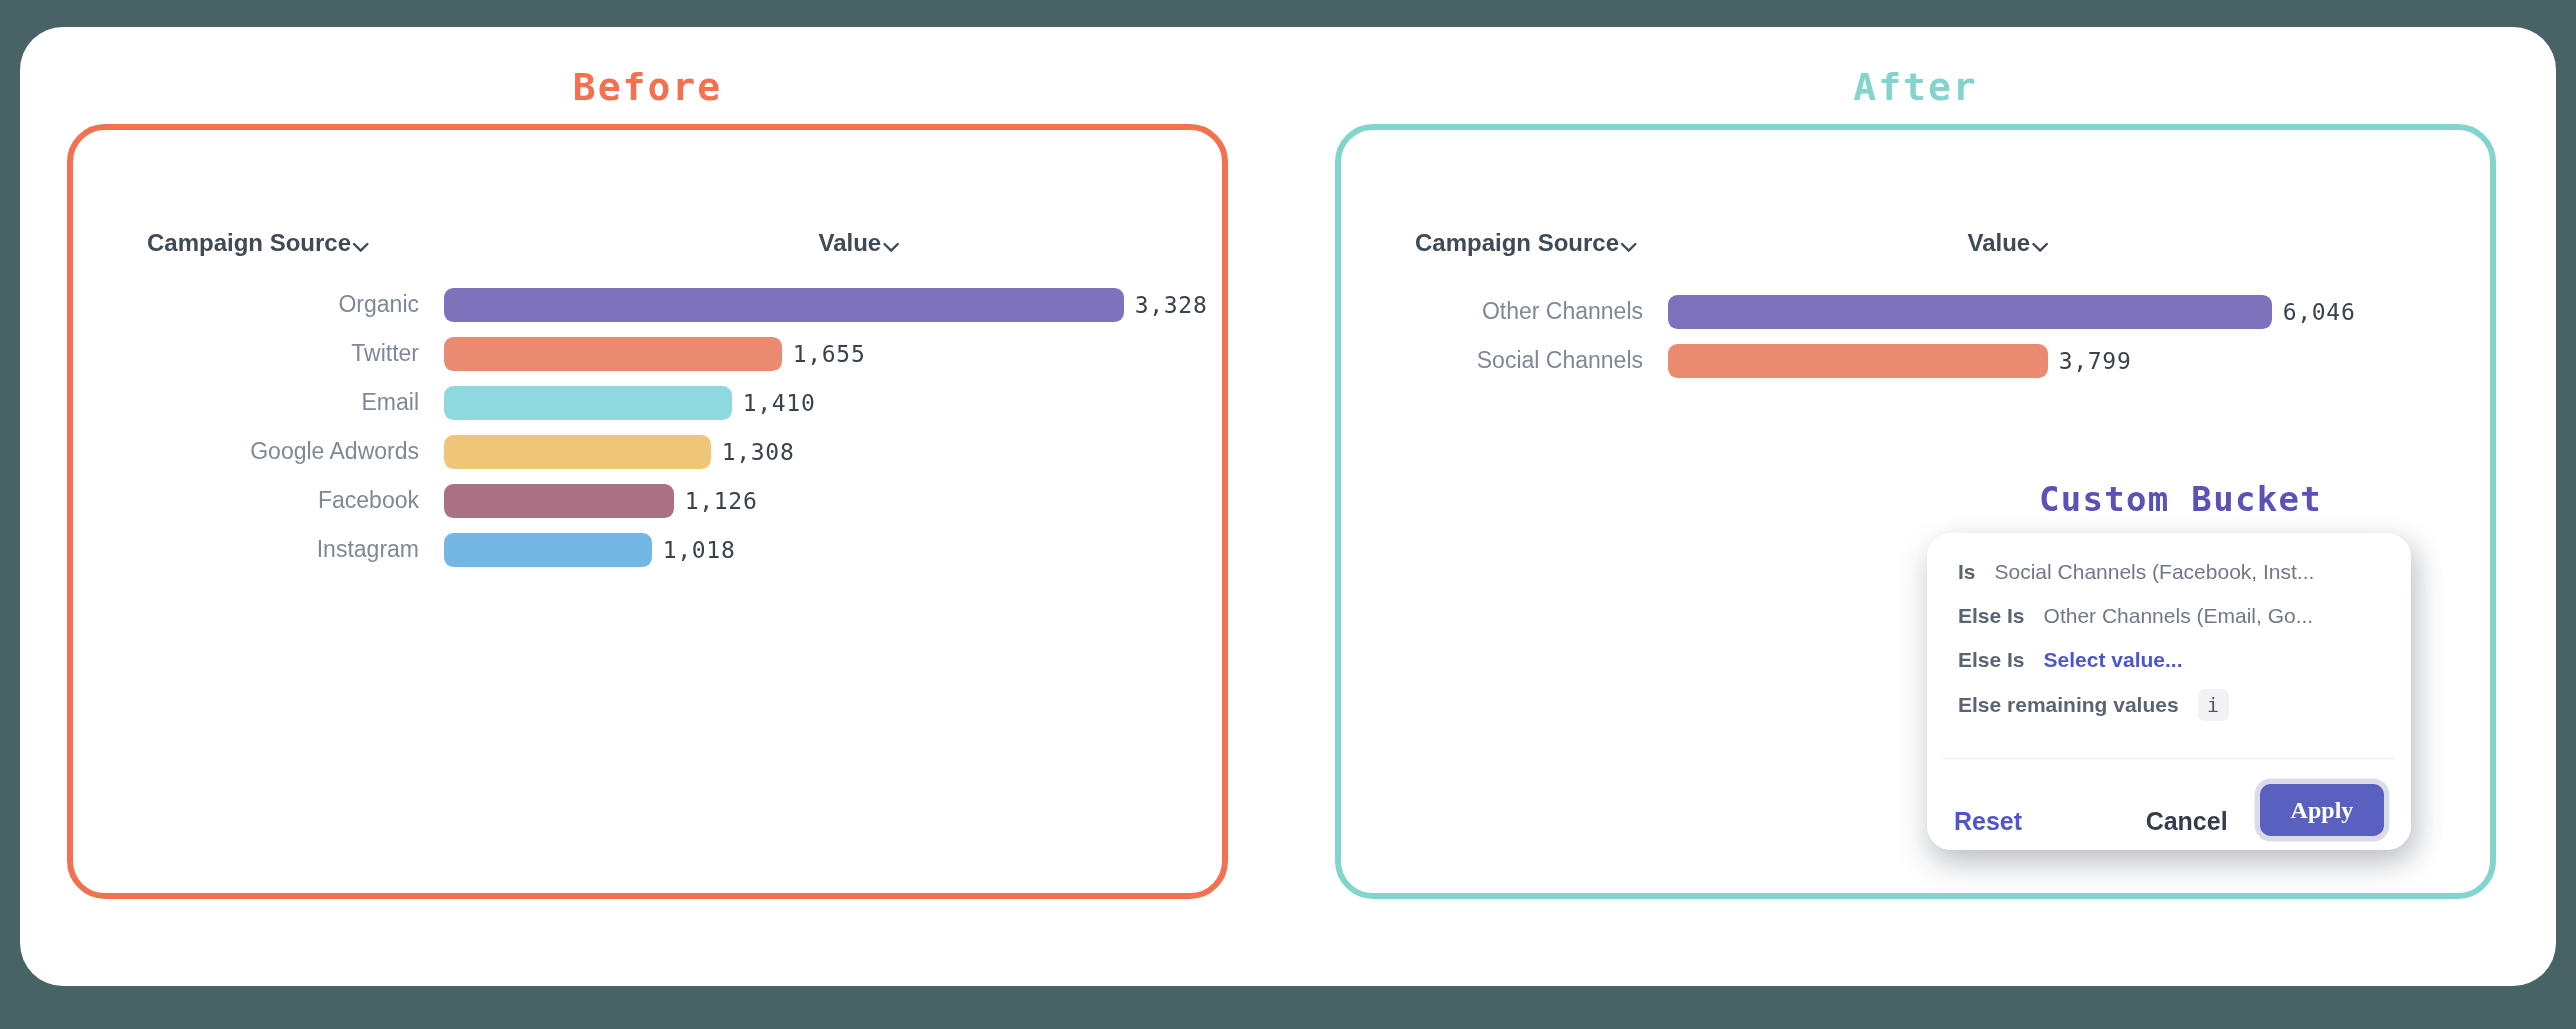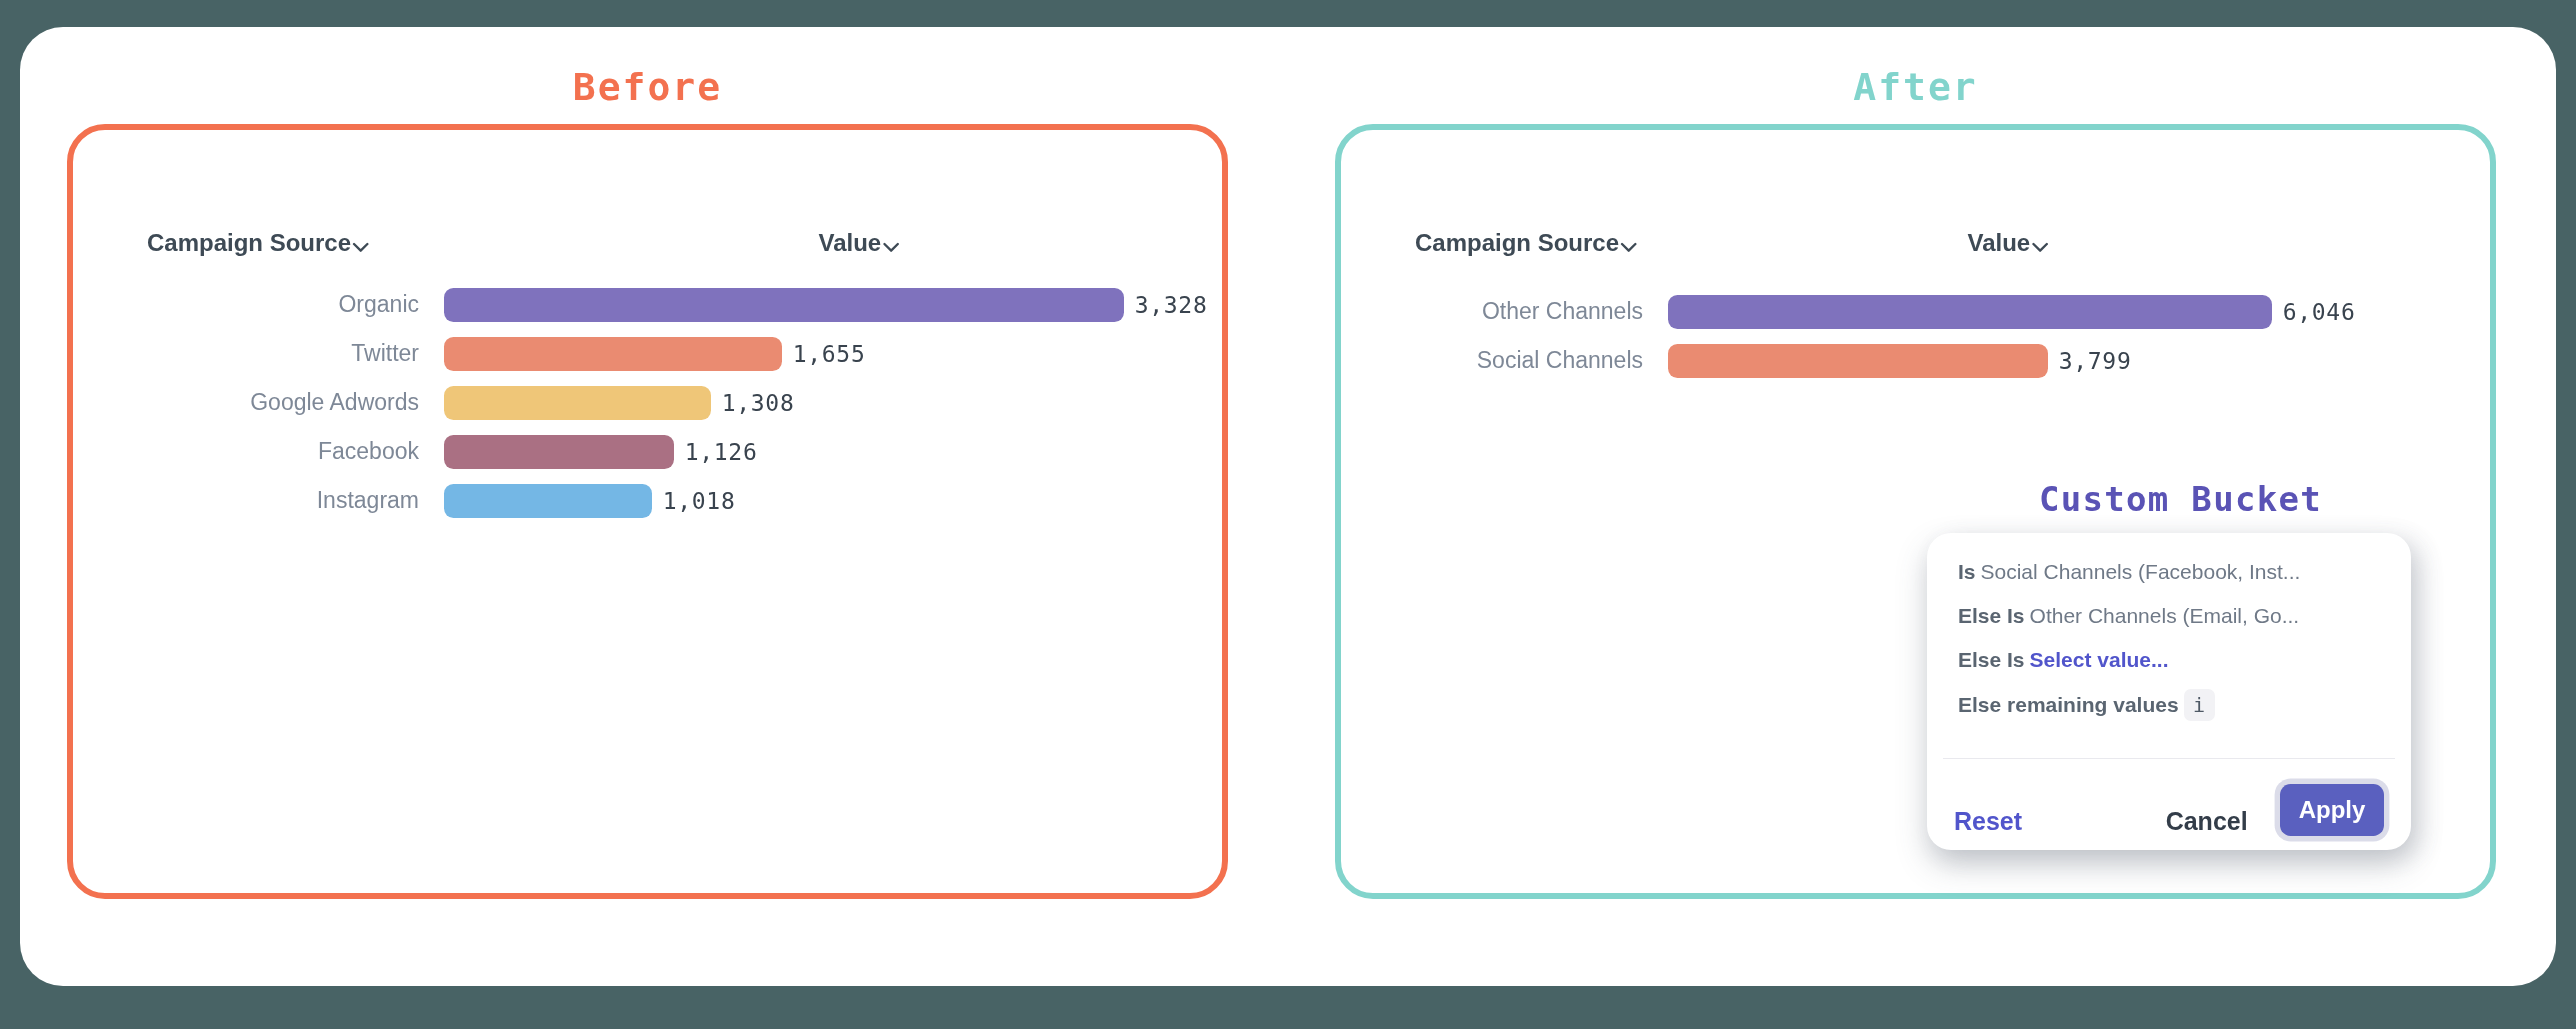--- a/index.html
+++ b/index.html
@@ -78,21 +78,21 @@
     color: var(--indigo);
   }
   .popup {
     position:absolute; left:1927px; top:533px;
     width:484px; height:317px;
     background:#fff; border-radius:24px;
     box-shadow: 0 14.8px 31px rgba(70,80,98,.26), 10.7px 6.7px 23px rgba(70,80,98,.14);
   }
   .popup-rows { position:absolute; left:31px; top:23px; right:27px; }
   .bucket-row {
-    display:flex; align-items:center; gap:5px;
+    display:flex; align-items:center; gap:19px;
     height:31px; margin-bottom:13.4px; white-space:nowrap;
   }
   .bucket-row-label { font-size:21px; font-weight:bold; color:#5A6571; }
   .bucket-row-value { font-size:21px; color:#6F7987; }
   .bucket-row-value.link { color: var(--link); font-weight:bold; cursor:pointer; }
   .info-badge {
     display:inline-flex; align-items:center; justify-content:center;
     width:31px; height:32px; border-radius:6.7px; background:#F2F2F5;
     font-family:"DejaVu Sans Mono", monospace; font-size:20px; color:#4E5965;
     cursor:pointer;
@@ -112,24 +112,24 @@
   }
   .footer-spacer { flex:1; }
   .cancel-btn {
     background:none; border:none; cursor:pointer;
     font-family:"Liberation Sans", sans-serif;
     font-size:25px; font-weight:bold; color:#333D49;
     margin-right:32px;
   }
   .apply-btn {
     border:none; cursor:pointer;
-    font-family:Liberation Sans, sans-serif;
+    font-family:Liberation Serif, serif;
     font-size:24px; font-weight:bold; color:#ffffff;
     background: var(--apply-bg);
-    height:52px; padding:0 19px; border-radius:10.7px;
+    height:52px; padding:0 31px; border-radius:10.7px;
     box-shadow: 0 0 0 5.4px #DBDCE9;
     margin-right:6.7px;
   }
 </style>
 </head>
 <body>
 
 <div class="canvas"></div>
 
 <section class="panel-group before">
@@ -158,20 +158,25 @@
           <div class="row-label">Organic</div>
           <div class="bar" style="width: 680px; background: rgb(127, 114, 189);"></div>
           <div class="row-value">3,328</div>
         </div>
         <div class="chart-row">
           <div class="row-label">Twitter</div>
           <div class="bar" style="width: 338px; background: rgb(234, 139, 113);"></div>
           <div class="row-value">1,655</div>
         </div>
         <div class="chart-row">
+          <div class="row-label">Email</div>
+          <div class="bar" style="width: 288px; background: rgb(142, 216, 224);"></div>
+          <div class="row-value">1,410</div>
+        </div>
+        <div class="chart-row">
           <div class="row-label">Google Adwords</div>
           <div class="bar" style="width: 267px; background: rgb(239, 198, 120);"></div>
           <div class="row-value">1,308</div>
         </div>
         <div class="chart-row">
           <div class="row-label">Facebook</div>
           <div class="bar" style="width: 230px; background: rgb(170, 112, 131);"></div>
           <div class="row-value">1,126</div>
         </div>
         <div class="chart-row">

